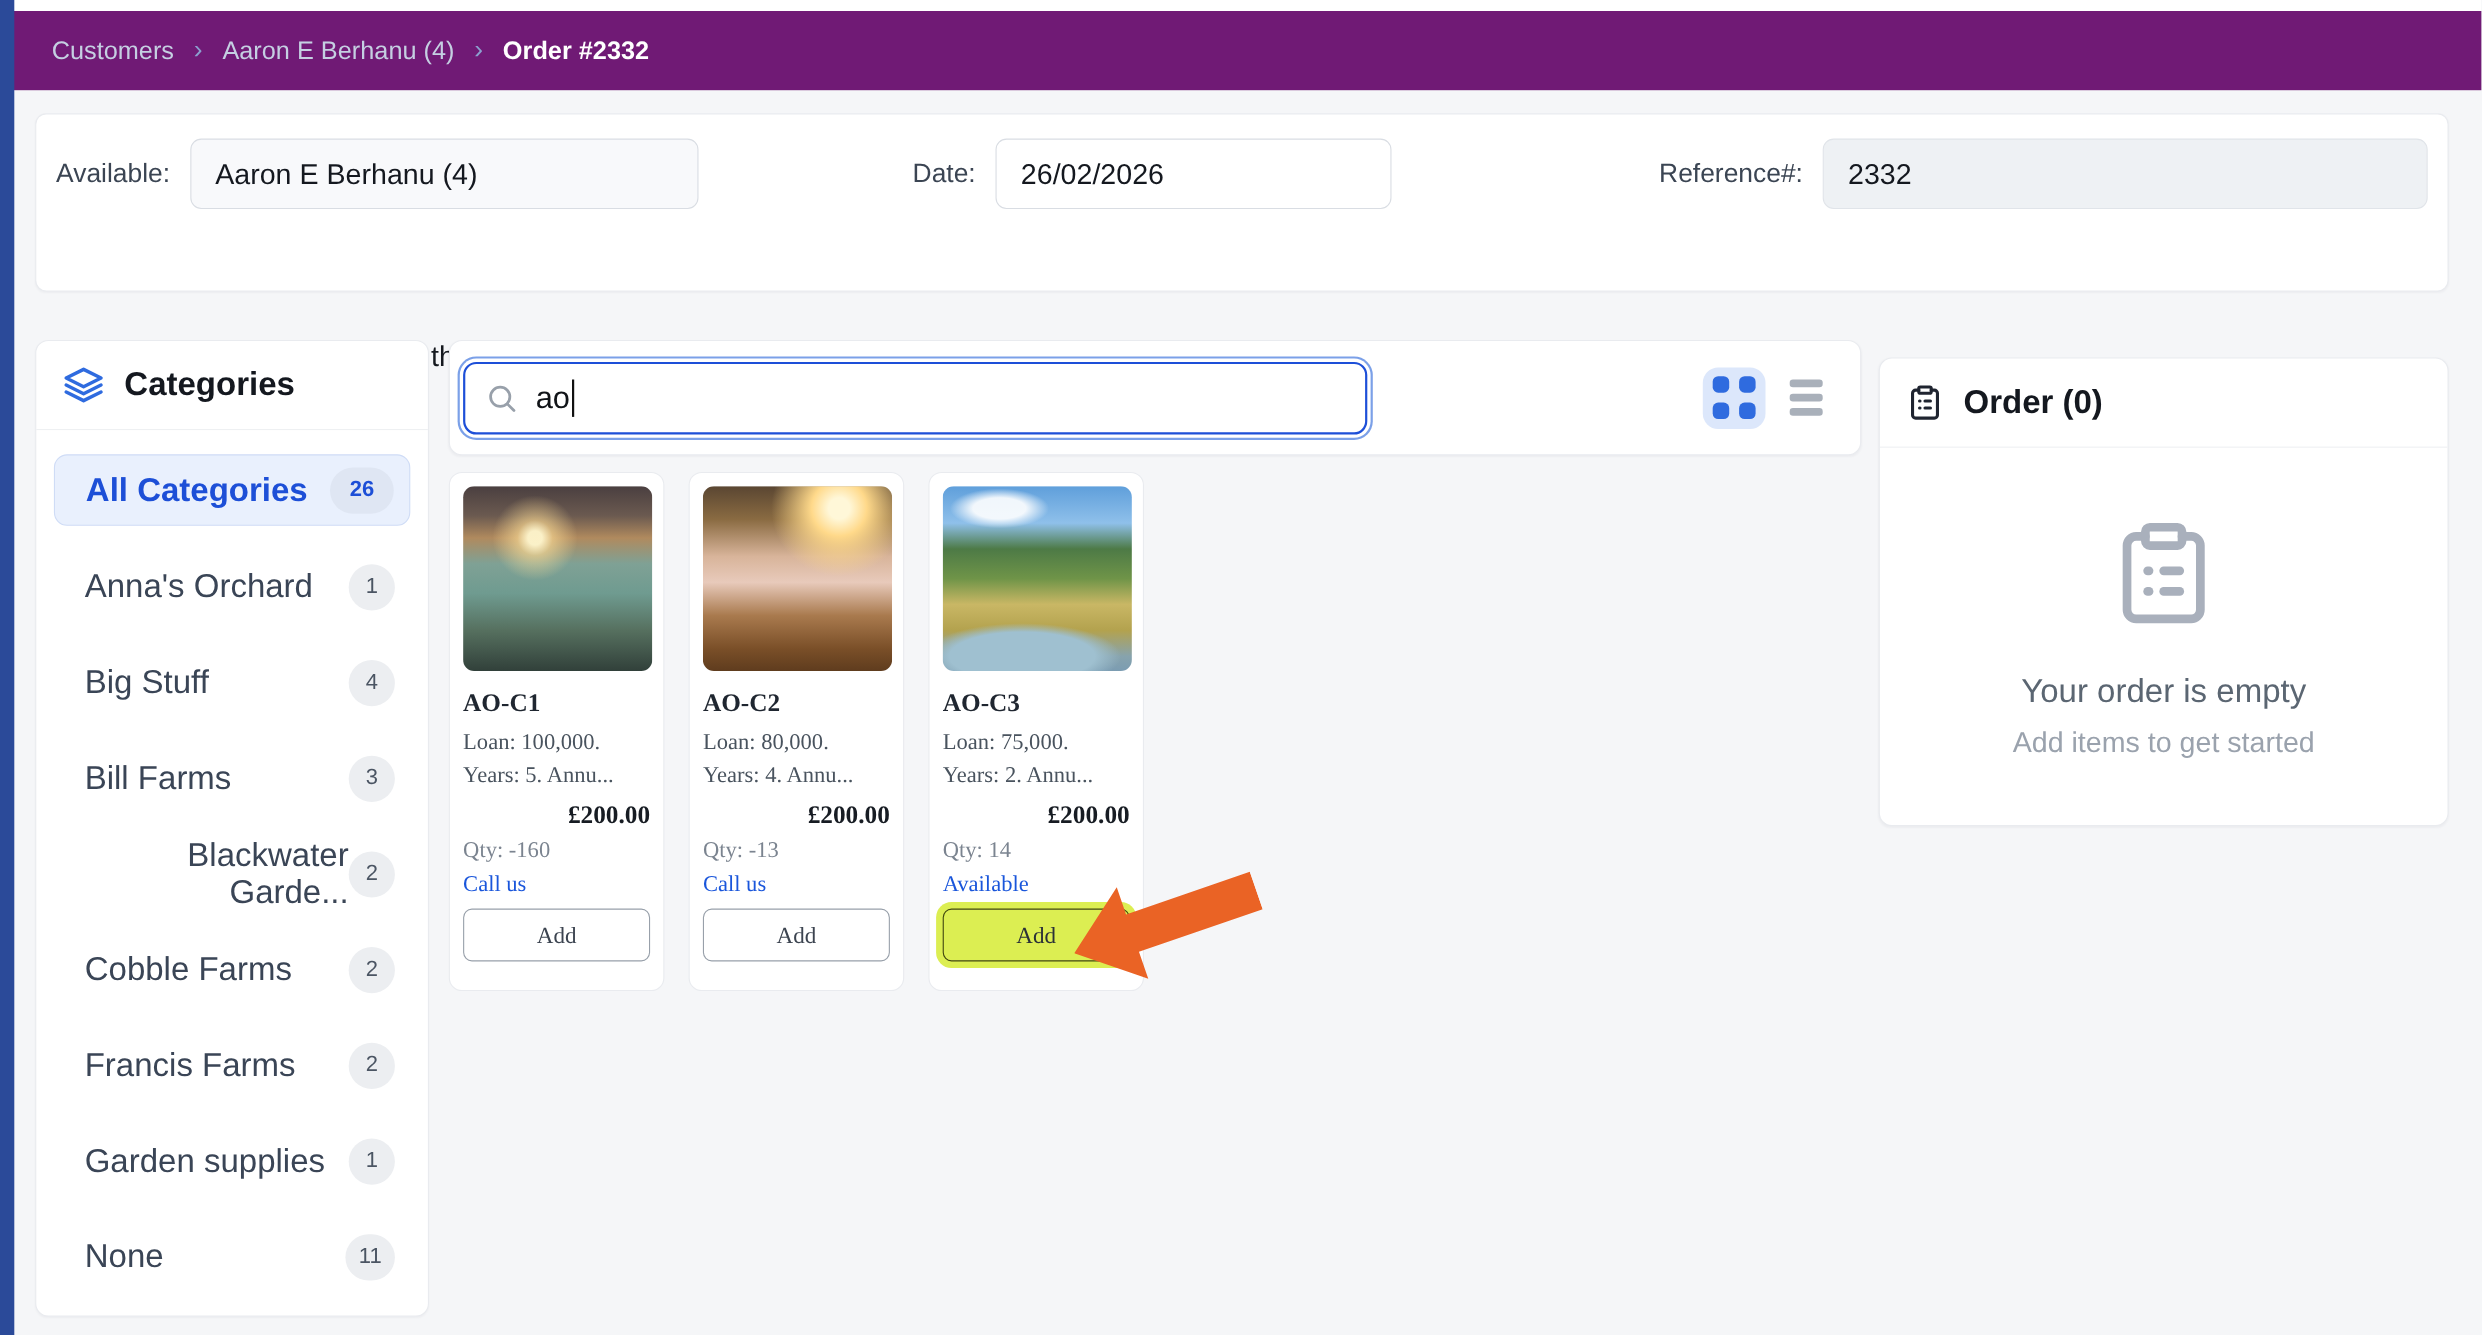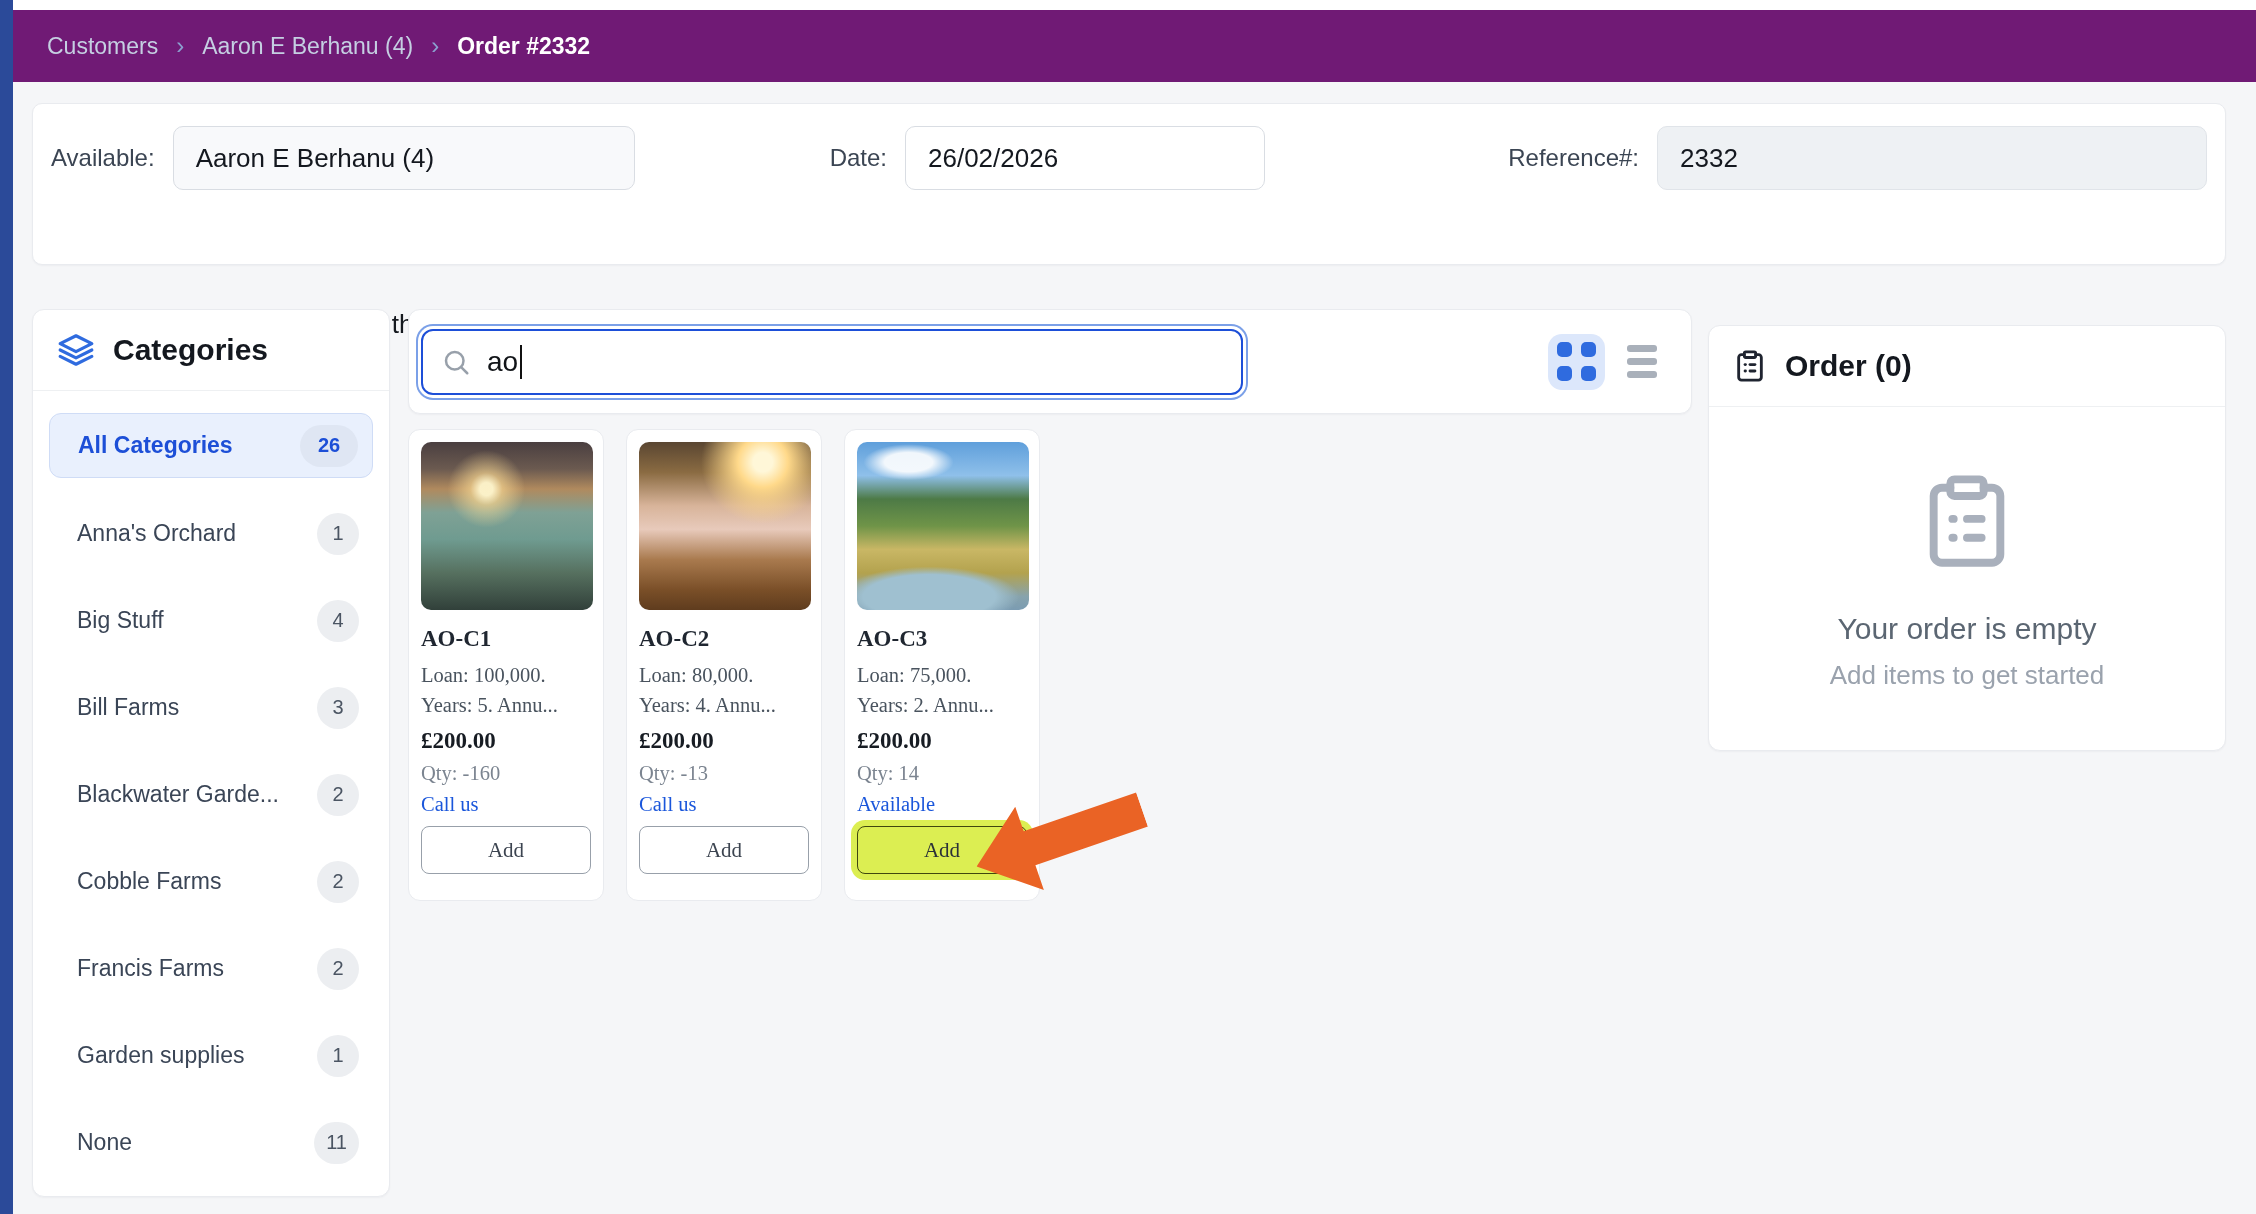--- a/index.html
+++ b/index.html
@@ -50,21 +50,21 @@
   
   .cat-card{left:32px;top:309px;width:356px;height:886px;}
   .panel-head{height:80px;display:flex;align-items:center;gap:18px;padding:0 24px;border-bottom:1px solid #eef0f2;}
   .panel-title{font-size:30px;font-weight:700;color:#14181f;}
   .icon-layers{width:38px;height:38px;color:#2f6bdf;flex:0 0 auto;}
   .cat-list{padding:22px 16px 0 16px;display:flex;flex-direction:column;gap:24px;}
   .cat-item{
     height:63px;display:flex;align-items:center;justify-content:space-between;
     padding:0 14px 0 28px;border-radius:12px;cursor:pointer;
   }
-  .cat-item .cat-label{font-size:23px;color:#3a4556;text-align:right;}
+  .cat-item .cat-label{font-size:30px;color:#3a4556;text-align:right;}
   .cat-item .cat-badge{
     min-width:42px;height:42px;border-radius:21px;background:#eceef1;color:#4b5563;
     font-size:20px;display:flex;align-items:center;justify-content:center;padding:0 12px;box-sizing:border-box;
   }
   .cat-item.active{background:#e9f0fd;border:1px solid #cfdcf6;}
   .cat-item.active .cat-label{color:#1d4fd7;font-weight:700;}
   .cat-item.active .cat-badge{background:#dfe6f3;color:#1d4fd7;font-weight:700;min-width:58px;}
 
   
   .search-card{left:408px;top:309px;width:1282px;height:103px;display:flex;align-items:center;}
@@ -98,21 +98,21 @@
     linear-gradient(180deg,#4a3f40 0%,#6b5a50 16%,#b08a5e 28%,#7fa195 42%,#6f9b90 58%,#56705f 78%,#31403a 100%);}
   .img-c2{background:
     radial-gradient(circle at 72% 12%, #fff7d8 0 5%, #ffd98a 13%, rgba(255,180,90,0) 32%),
     linear-gradient(180deg,#5a4632 0%,#8a6b42 18%,#d8b49a 38%,#e8cabb 52%,#a97a4e 70%,#7a4f28 88%,#5f3c1e 100%);}
   .img-c3{background:
     radial-gradient(ellipse 60px 24px at 30% 12%, rgba(255,255,255,.9) 0 40%, rgba(255,255,255,0) 75%),
     radial-gradient(ellipse 120px 40px at 42% 92%, #9fc0d0 0 55%, rgba(159,192,208,0) 75%),
     linear-gradient(180deg,#5f9fdb 0%,#8fc0ea 20%,#4d7a46 34%,#6f9448 50%,#c9b765 64%,#b3a24e 78%,#87a3ad 92%,#7b9cb2 100%);}
   .prod-name{font-size:23px;font-weight:700;color:#1f2630;margin-top:16px;}
   .prod-meta{font-size:20.5px;color:#49535e;line-height:30px;margin-top:8px;}
-  .prod-price{font-size:23px;font-weight:700;color:#171c23;margin-top:8px;}
+  .prod-price{font-size:23px;font-weight:700;color:#171c23;margin-top:8px;text-align:right;}
   .prod-qty{font-size:20.5px;color:#7b8490;margin-top:8px;}
   .prod-avail{font-size:20.5px;color:#1a56db;margin-top:8px;}
   .add-btn{
     margin-top:10px;height:48px;border:1px solid #98a0aa;border-radius:8px;background:#fff;
     font-size:21px;color:#3c4450;display:flex;align-items:center;justify-content:center;cursor:pointer;
     font-family:inherit;
   }
   .add-btn.highlight{
     background:#dcee52;border:1px solid #40470f;box-shadow:0 0 0 6px #dcee52;color:#2b3138;
   }

